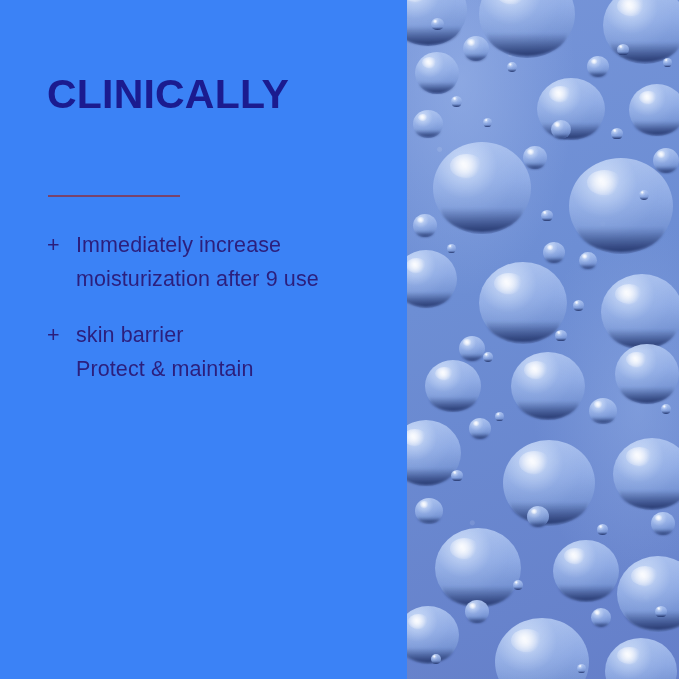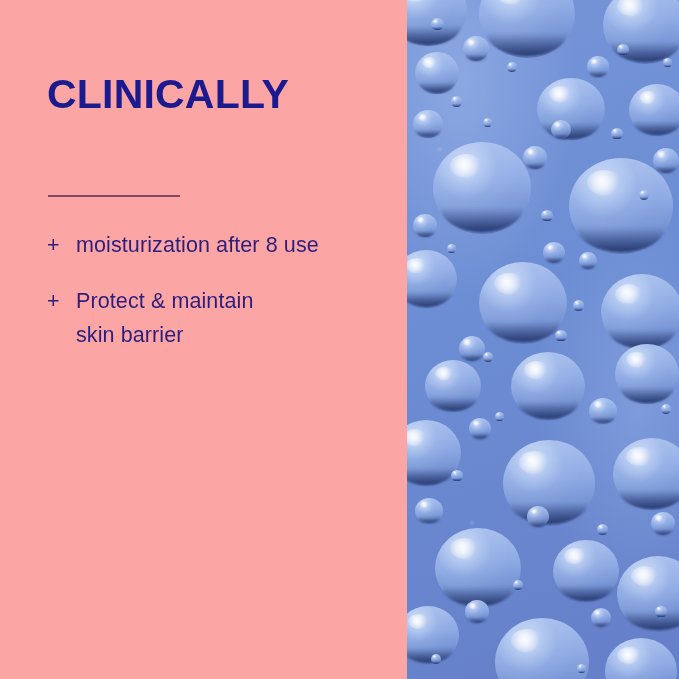--- a/index.html
+++ b/index.html
@@ -17,21 +17,21 @@
     height: 679px;
     overflow: hidden;
     display: flex;
   }
 
   
   .copy-panel {
     position: relative;
     width: 407px;
     height: 679px;
-    background: #fca5a5;
+    background: #3b82f6;
     flex: 0 0 407px;
     box-sizing: border-box;
   }
 
   .headline {
     position: absolute;
     left: 47px;
     top: 68px;
     margin: 0;
     color: #1b1b8f;
@@ -184,29 +184,30 @@
       <span class="hl-line">CLINICALLY</span>
     </h1>
 
     <div class="divider"></div>
 
     <ul class="benefits">
 
       <li class="benefit">
         <span class="plus-icon">+</span>
         <span class="benefit-text">
-          <span class="bl">moisturization after 8 use</span>
+          <span class="bl">Immediately increase</span>
+          <span class="bl">moisturization after 9 use</span>
         </span>
       </li>
 
       <li class="benefit">
         <span class="plus-icon">+</span>
         <span class="benefit-text">
+          <span class="bl">skin barrier</span>
           <span class="bl">Protect &amp; maintain</span>
-          <span class="bl">skin barrier</span>
         </span>
       </li>
 
     </ul>
   </section>
 
   <section class="droplet-panel">
     <div class="grain"></div>
 
     <div class="drop" style="left:-18px;  top:-26px;  width:78px;  height:72px;"></div>

